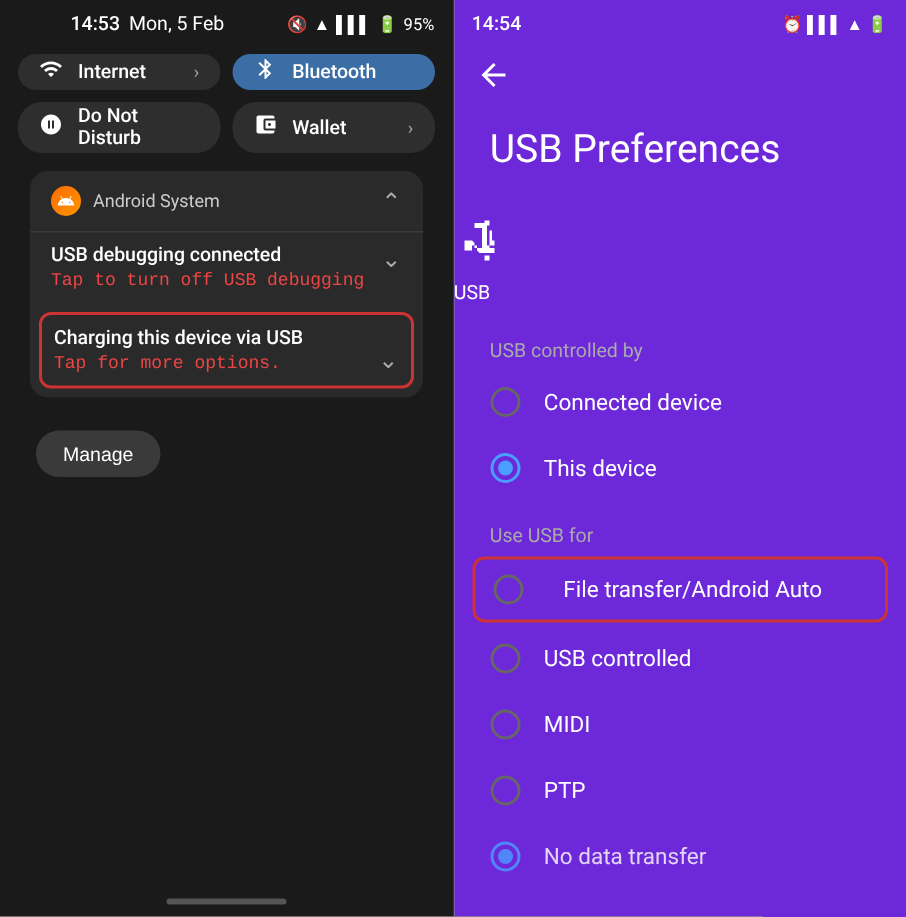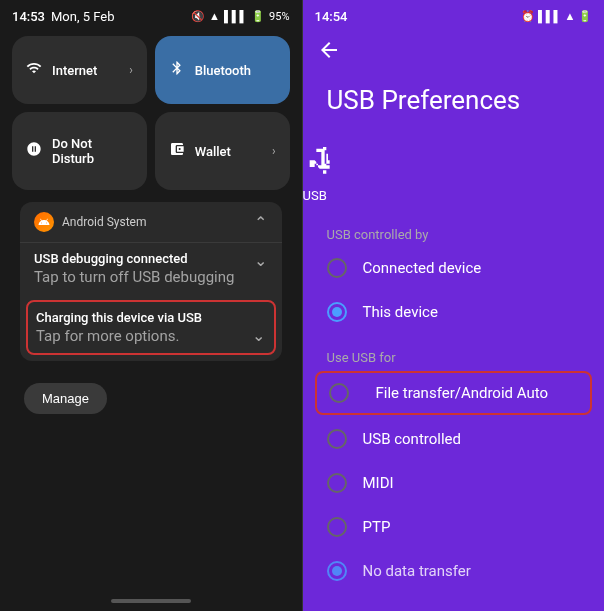--- a/index.html
+++ b/index.html
@@ -20,20 +20,21 @@
       position: relative;
       overflow: hidden;
     }
 
     .status-bar-left {
       display: flex;
       justify-content: space-between;
       align-items: center;
       padding: 8px 12px 4px 12px;
       height: 28px;
+      margin-left: 35px;
     }
 
     .status-time {
       color: #ffffff;
       font-size: 13px;
       font-weight: 500;
     }
 
     .status-date {
       color: #ffffff;
@@ -51,21 +52,21 @@
     .quick-tiles {
       display: grid;
       grid-template-columns: 1fr 1fr;
       gap: 8px;
       padding: 8px 12px;
     }
 
     .tile {
       background-color: #2e2e2e;
       border-radius: 16px;
-      padding: 24px 14px;
+      padding: 2px 14px;
       display: flex;
       align-items: center;
       gap: 10px;
       cursor: pointer;
       position: relative;
     }
 
     .tile-active {
       background-color: #3a6ea5;
     }
@@ -138,22 +139,23 @@
     }
 
     .notif-title {
       color: #ffffff;
       font-size: 13px;
       font-weight: 500;
       margin-bottom: 2px;
     }
 
     .notif-subtitle {
-      color: #a3a3a3;
-      font-size: 15px;
+      color: #ef4444;
+      font-size: 12px;
+      font-family: Liberation Mono, monospace;
     }
 
     .notif-chevron-down {
       color: #aaaaaa;
       font-size: 16px;
       cursor: pointer;
       margin-left: 8px;
     }
 
     .manage-btn {

